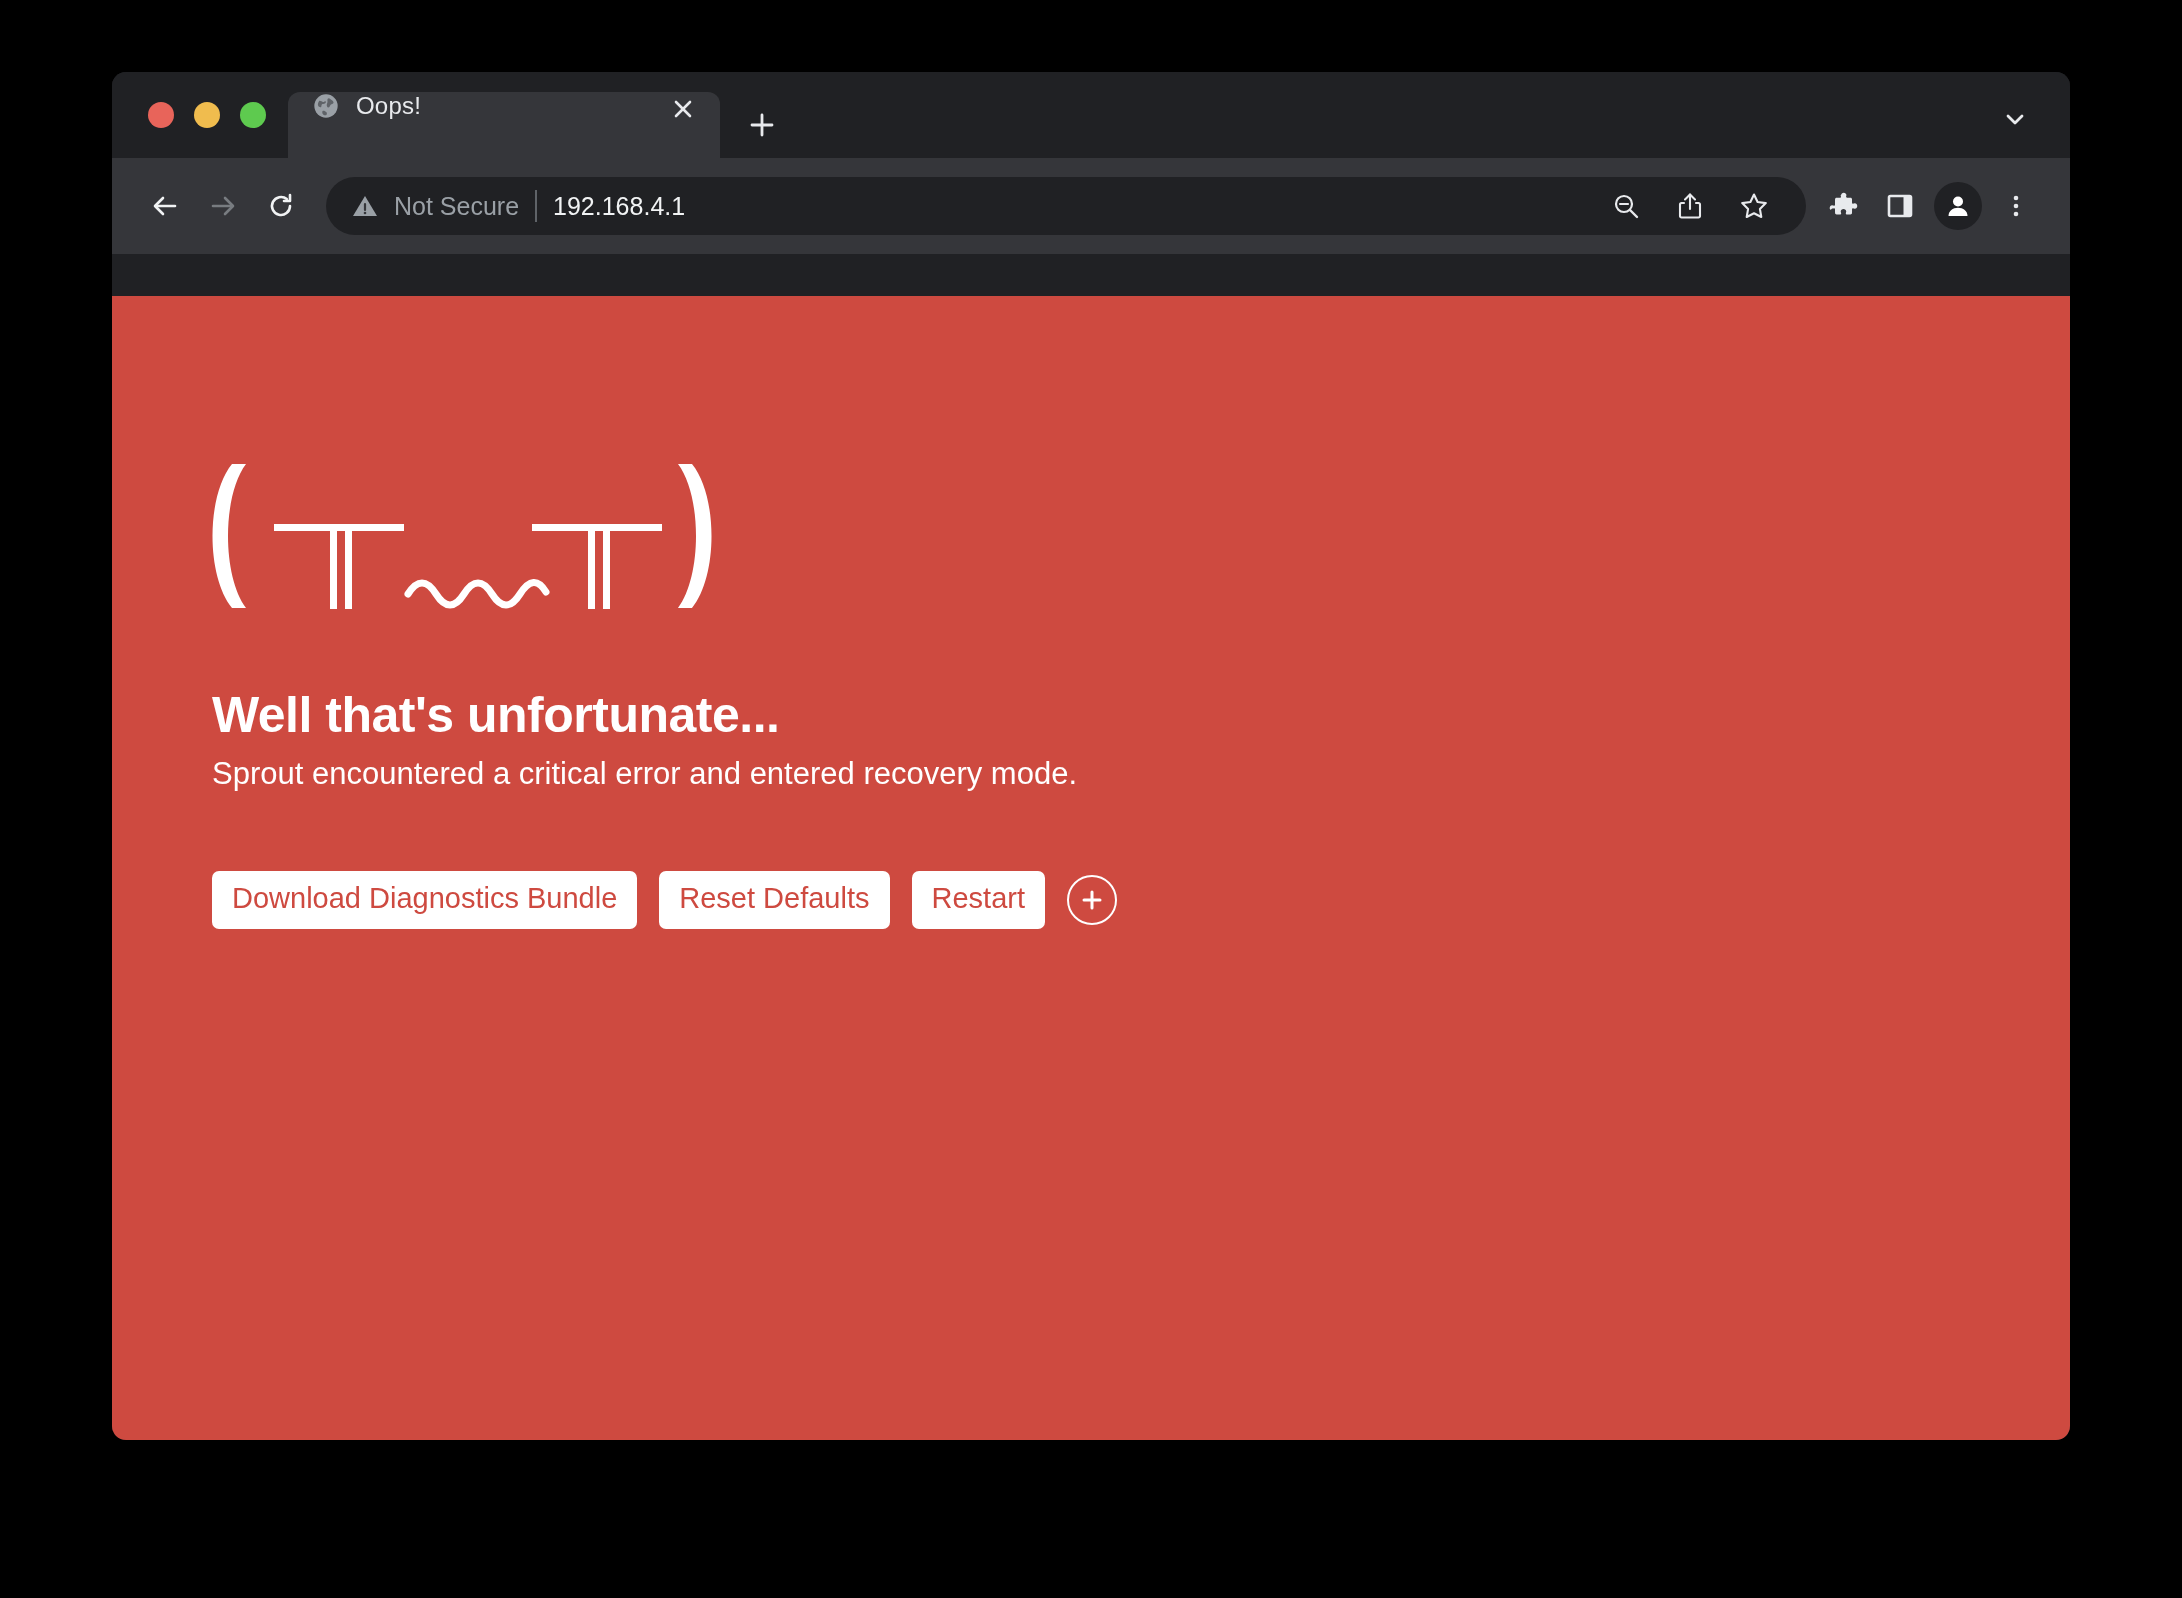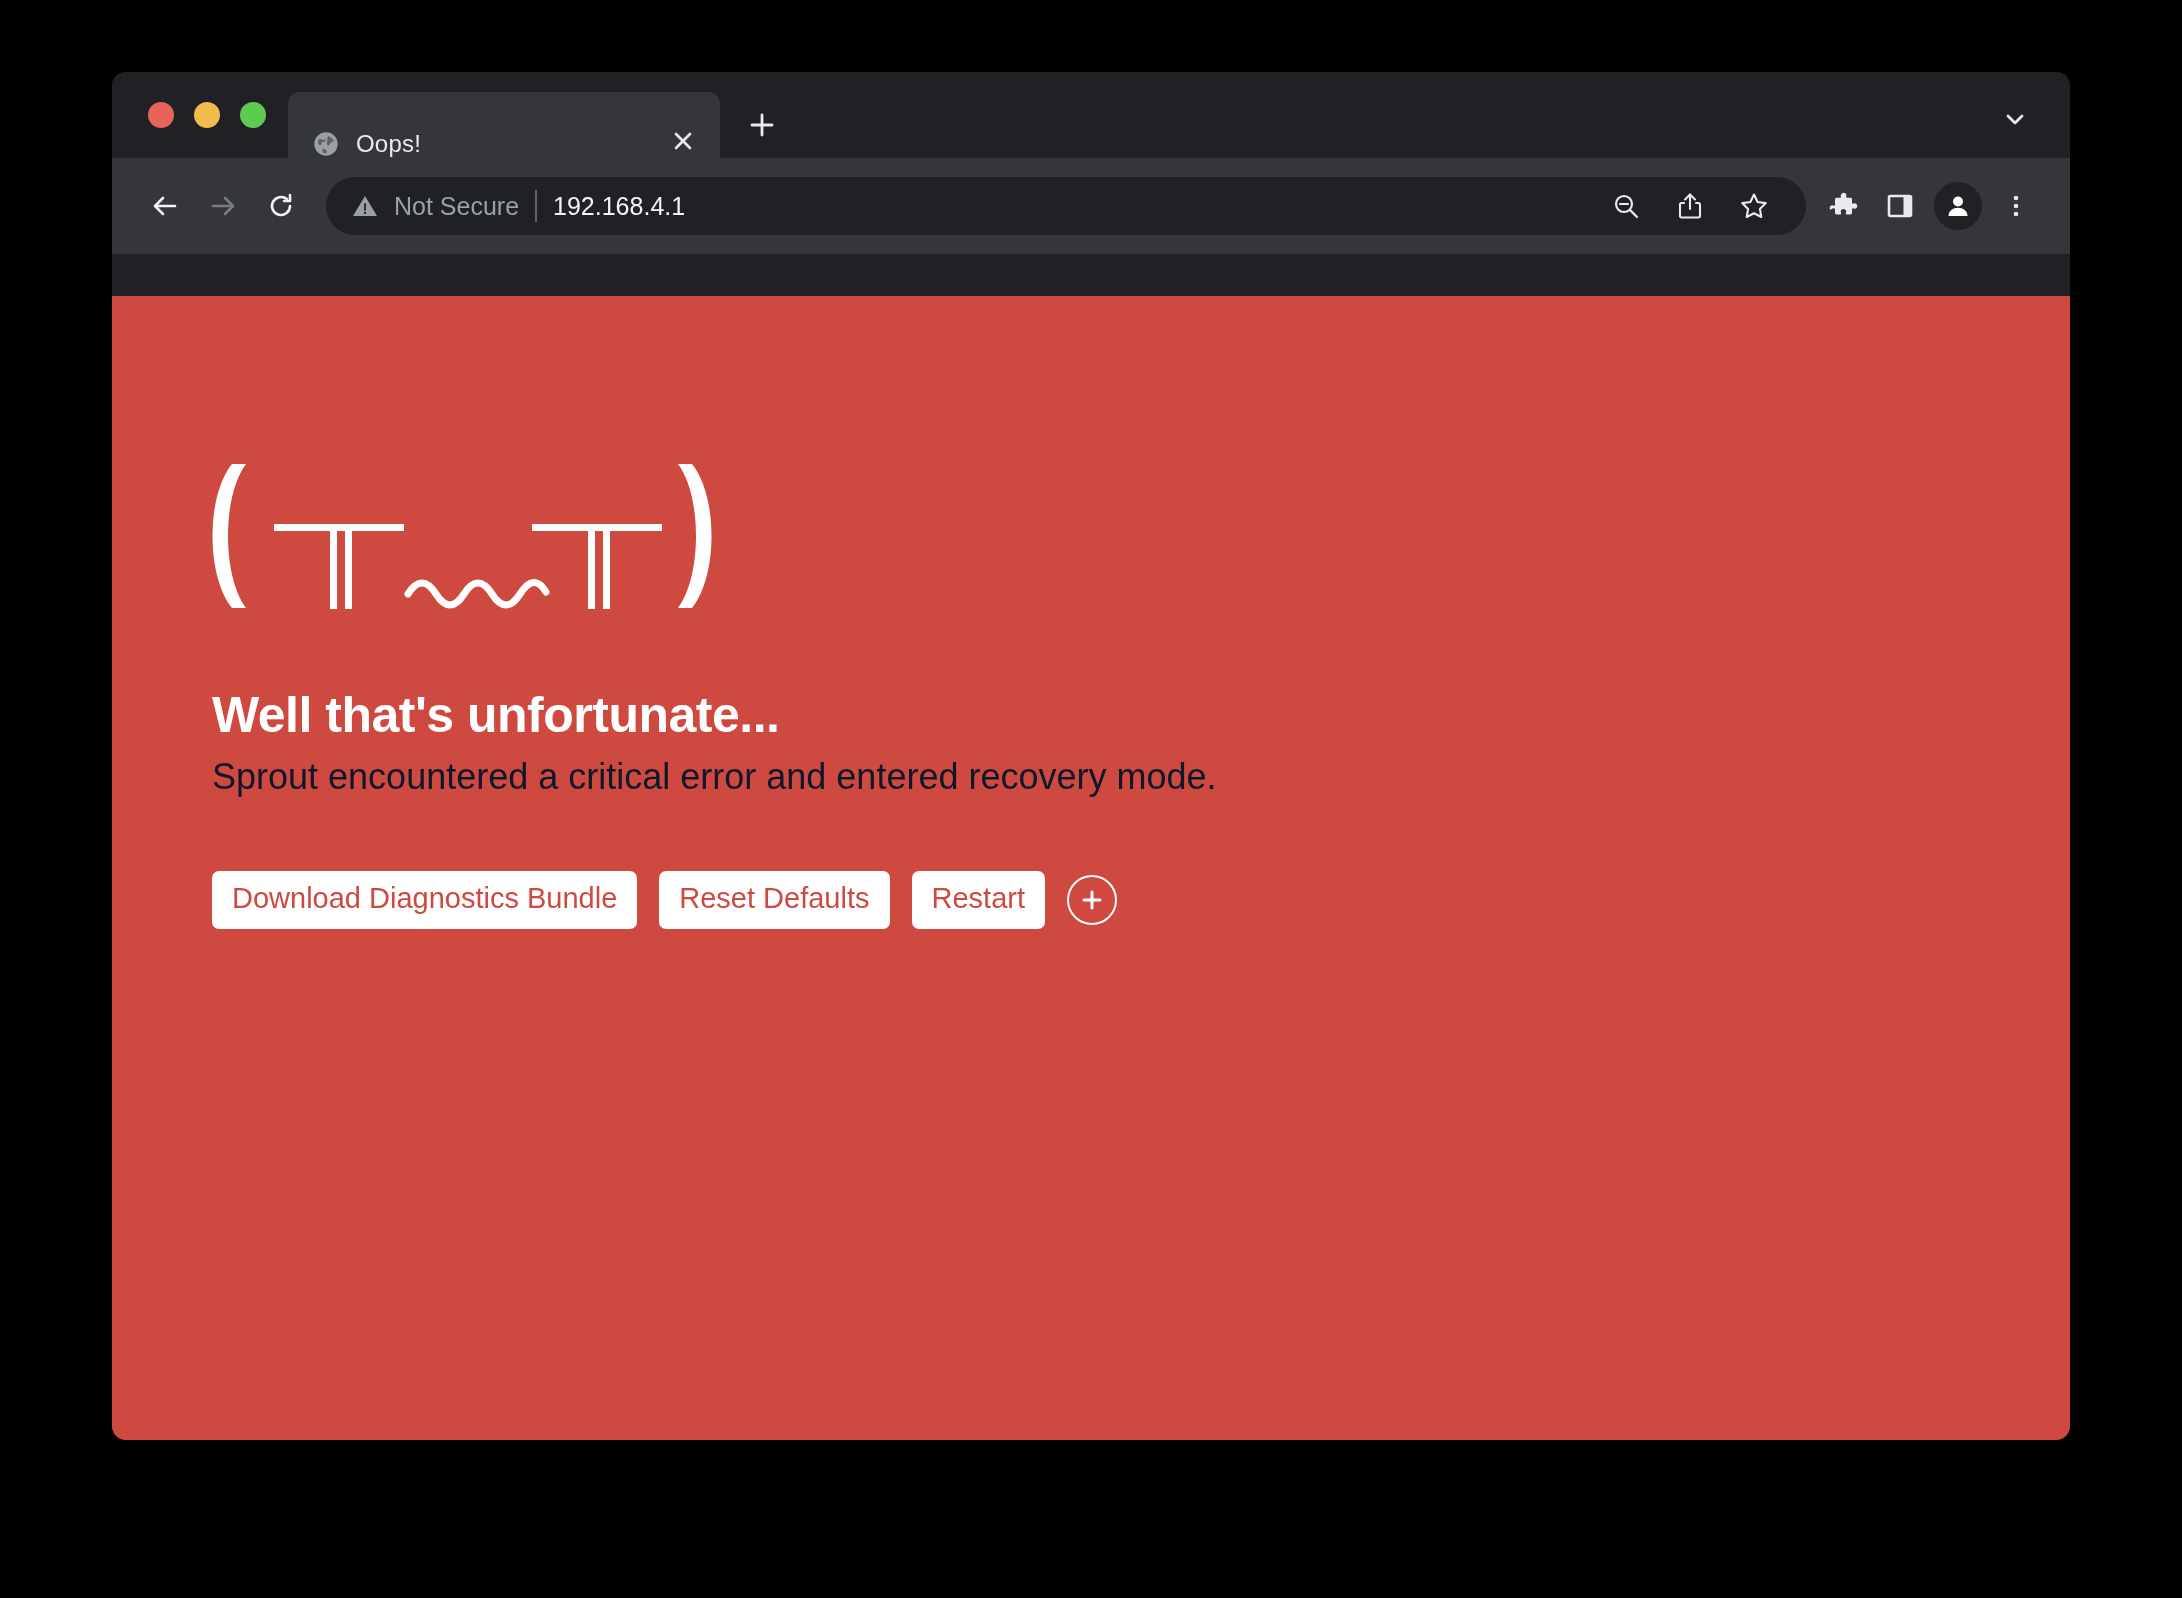--- a/index.html
+++ b/index.html
@@ -51,21 +51,21 @@
   .tl-close { background: #E8645A; }
   .tl-min   { background: #F0BC4E; }
   .tl-max   { background: #5ECA4F; }
 
   #tab-active {
     width: 432px;
     height: 66px;
     background: #35363A;
     border-radius: 12px 12px 0 0;
     display: flex;
-    align-items: flex-end;
+    align-items: flex-start;
     padding: 0 20px 0 24px;
     gap: 16px;
     position: relative;
   }
 
   #favicon-globe { width: 28px; height: 28px; flex: 0 0 auto; display:block; }
 
   #tab-title {
     color: #E8EAED;
     font-size: 24px;
@@ -212,22 +212,22 @@
     font-size: 50px;
     font-weight: bold;
     letter-spacing: -0.5px;
     white-space: nowrap;
   }
 
   #error-message {
     position: absolute;
     left: 100px;
     top: 460px;
-    color: #0f172a;
-    font-size: 36px;
+    color: #ffffff;
+    font-size: 31px;
     white-space: nowrap;
   }
 
   #error-help {
     position: absolute;
     left: 100px;
     top: 505px;
     color: rgba(255,255,255,0.88);
     font-size: 22px;
     white-space: nowrap;

